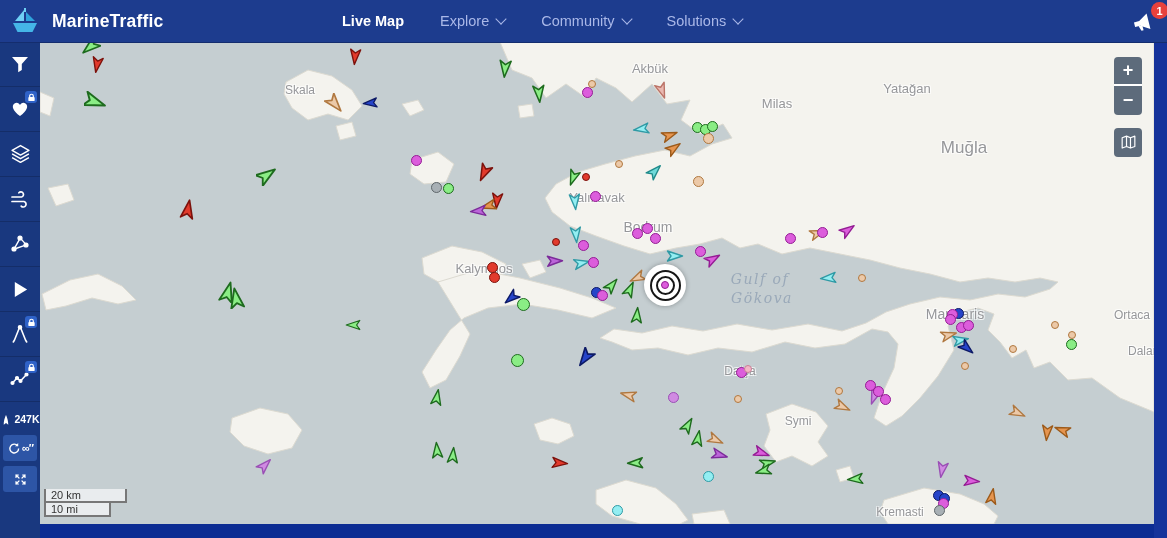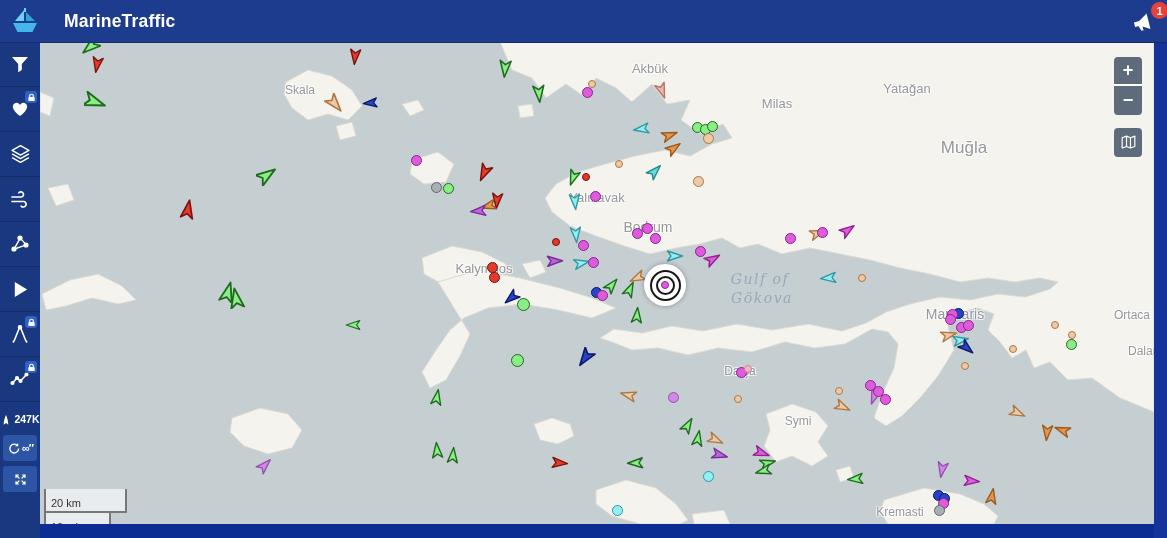--- a/index.html
+++ b/index.html
@@ -2,21 +2,21 @@
 <html><head>
 <meta charset="utf-8">
 <style>
   html,body{margin:0;padding:0;}
   body{width:1167px;height:538px;position:relative;overflow:hidden;
        font-family:"Liberation Sans",sans-serif;background:#0c2c93;}
 
   
   .topbar{position:absolute;left:0;top:0;width:1167px;height:42px;background:#1d3c8e;
           display:flex;align-items:center;z-index:50;border-bottom:1px solid #142d6e;}
-  .logo{display:flex;align-items:center;gap:24px;margin-left:10px;cursor:pointer;}
+  .logo{display:flex;align-items:center;gap:12px;margin-left:10px;cursor:pointer;}
   .brand{color:#fff;font-size:17.5px;font-weight:bold;letter-spacing:.2px;}
   .nav{position:absolute;left:342px;top:0;height:42px;display:flex;align-items:center;gap:36px;}
   .nav-item{color:#aab8e8;font-size:14.5px;cursor:pointer;display:flex;align-items:center;white-space:nowrap;}
   .nav-item.active{color:#fff;font-weight:bold;}
   .chev{width:7px;height:7px;border-right:1.7px solid #aab8e8;border-bottom:1.7px solid #aab8e8;
         transform:rotate(45deg);display:inline-block;margin-left:8px;margin-top:-4px;}
   .search{position:absolute;left:895px;top:6px;width:222px;height:29px;background:#29499c;
           border:1px solid #4d6cc0;border-radius:2px;display:flex;align-items:center;padding:0 8px;box-sizing:border-box;}
   .search input{flex:1;background:transparent;border:none;outline:none;color:#dfe6f8;
           font-size:14px;font-family:"Liberation Sans",sans-serif;margin-left:7px;}
@@ -61,21 +61,21 @@
   .zoomctl{position:absolute;left:1074px;top:15px;width:28px;z-index:22;}
   .zbtn{width:28px;height:29px;background:#5d6b7b;color:#fff;font-size:18px;font-weight:bold;
         display:flex;align-items:center;justify-content:center;cursor:pointer;box-sizing:border-box;}
   .zin{border-radius:4px 4px 0 0;border-bottom:2px solid #fff;}
   .zout{border-radius:0 0 4px 4px;}
   .stylebtn{position:absolute;left:1074px;top:86px;width:28px;height:29px;background:#5d6b7b;
         border-radius:4px;display:flex;align-items:center;justify-content:center;cursor:pointer;z-index:22;}
 
   .scale{position:absolute;left:4px;top:447px;z-index:20;font-size:11px;color:#333;}
   .scale-line{background:rgba(255,255,255,.62);border:2px solid #777;border-top:none;
-        box-sizing:border-box;padding:8px 5px;height:24px;line-height:12px;white-space:nowrap;}
+        box-sizing:border-box;padding:0 5px;height:14px;line-height:12px;white-space:nowrap;}
   .scale-mi{border-top:none;margin-top:0;width:67px;}
   .scale-km{width:83px;}
   .attrib{position:absolute;right:1px;bottom:1px;background:rgba(255,255,255,.8);z-index:20;
         font-size:11px;color:#333;padding:1px 5px;white-space:nowrap;}
   .attrib a{color:#2a7cc7;text-decoration:none;cursor:pointer;}
 
   .edge-right{position:absolute;left:1154px;top:42px;width:13px;height:496px;background:#15339b;z-index:30;}
   .edge-bottom{position:absolute;left:40px;top:524px;width:1127px;height:14px;background:#0c2c93;z-index:29;}
 </style>
 </head>
@@ -83,20 +83,37 @@
 
 <div class="topbar">
   <div class="logo">
     <svg width="30" height="30" viewBox="0 0 30 30">
       <rect x="14" y="2" width="2" height="4" fill="#6fd0f5"></rect>
       <path d="M14 4v11H5z" fill="#6fd0f5"></path>
       <path d="M16 6v9h9z" fill="#2fa3dc"></path>
       <path d="M3 17h24l-4.5 9H7.5z" fill="#45b6e8"></path>
     </svg>
     <span class="brand">MarineTraffic</span>
+  </div>
+  <div class="nav">
+    <span class="nav-item active">
+        <span>Live Map</span>
+      </span>
+    <span class="nav-item">
+        <span>Explore</span>
+        <span class="chev"></span>
+      </span>
+    <span class="nav-item">
+        <span>Community</span>
+        <span class="chev"></span>
+      </span>
+    <span class="nav-item">
+        <span>Solutions</span>
+        <span class="chev"></span>
+      </span>
   </div>
   <div class="notif">
     <svg width="24" height="24" viewBox="0 0 20 20" style="transform:rotate(-14deg);margin-top:4px">
       <path d="M2 7.5h4.5L14 2.8v13.4L6.5 11.5H2z" fill="#fff"></path>
       <path d="M5 11.5h3.2v4.3H6.4z" fill="#fff"></path>
     </svg>
     <span class="badge">1</span>
   </div>
 </div>
 

